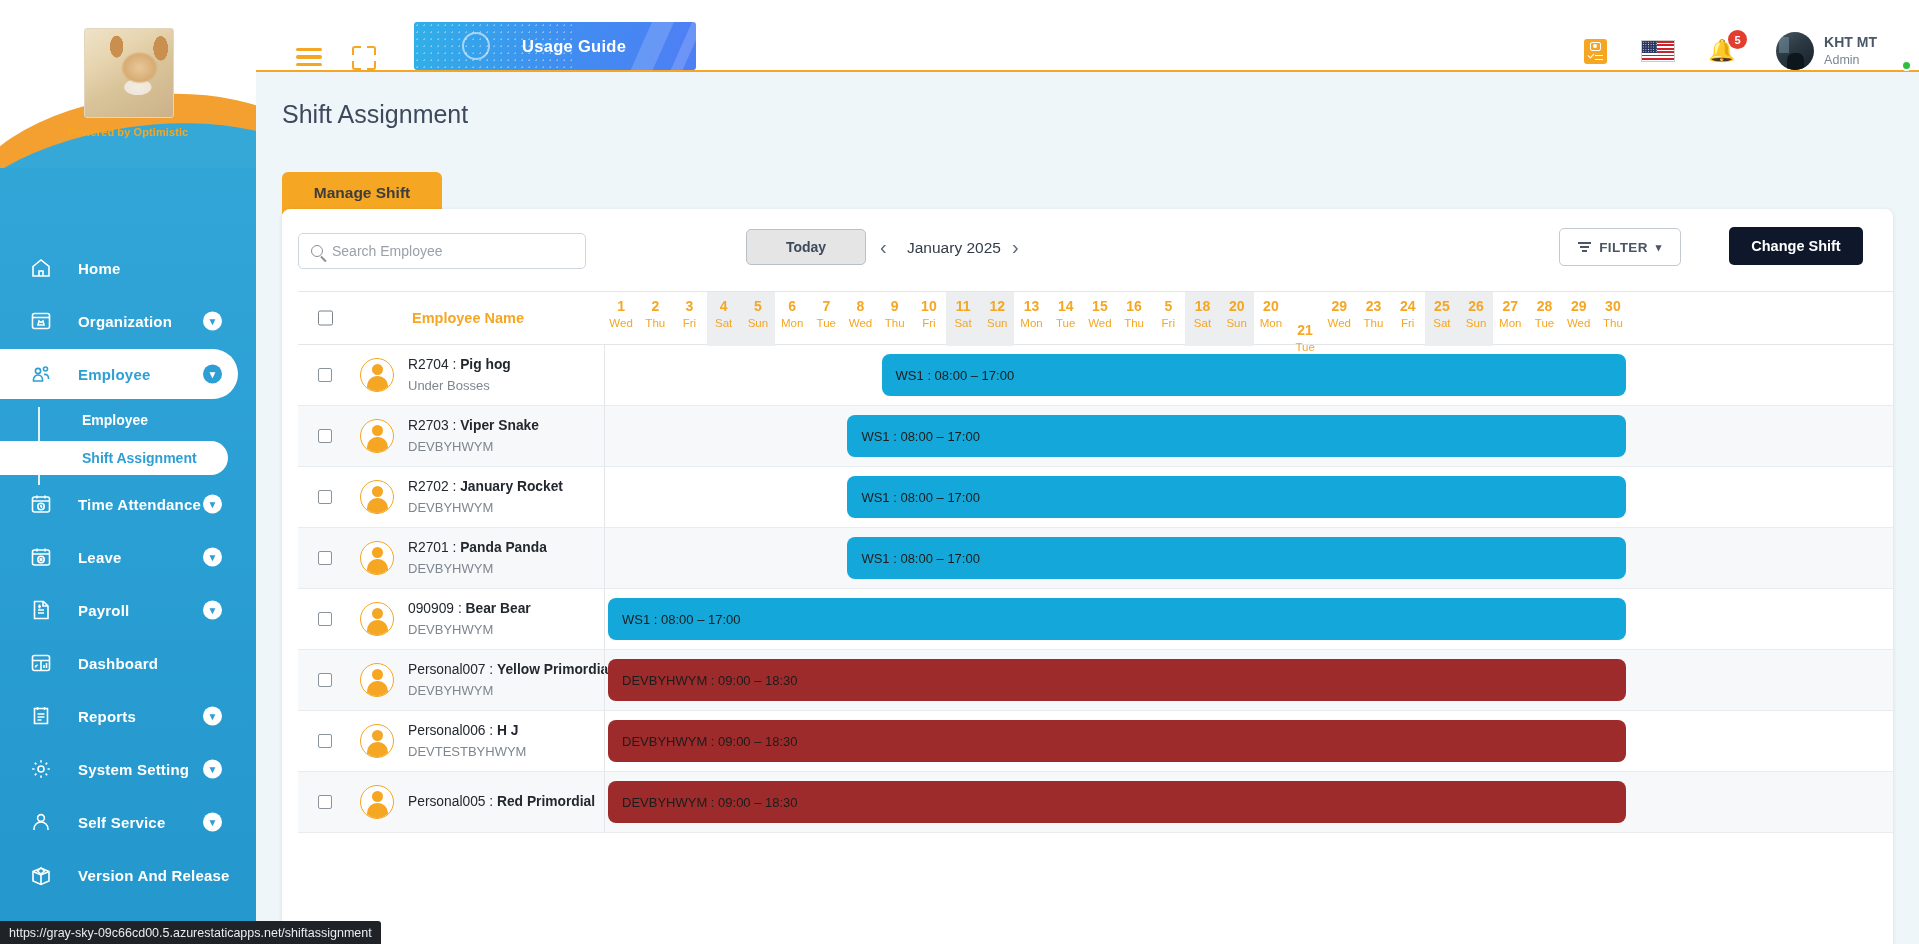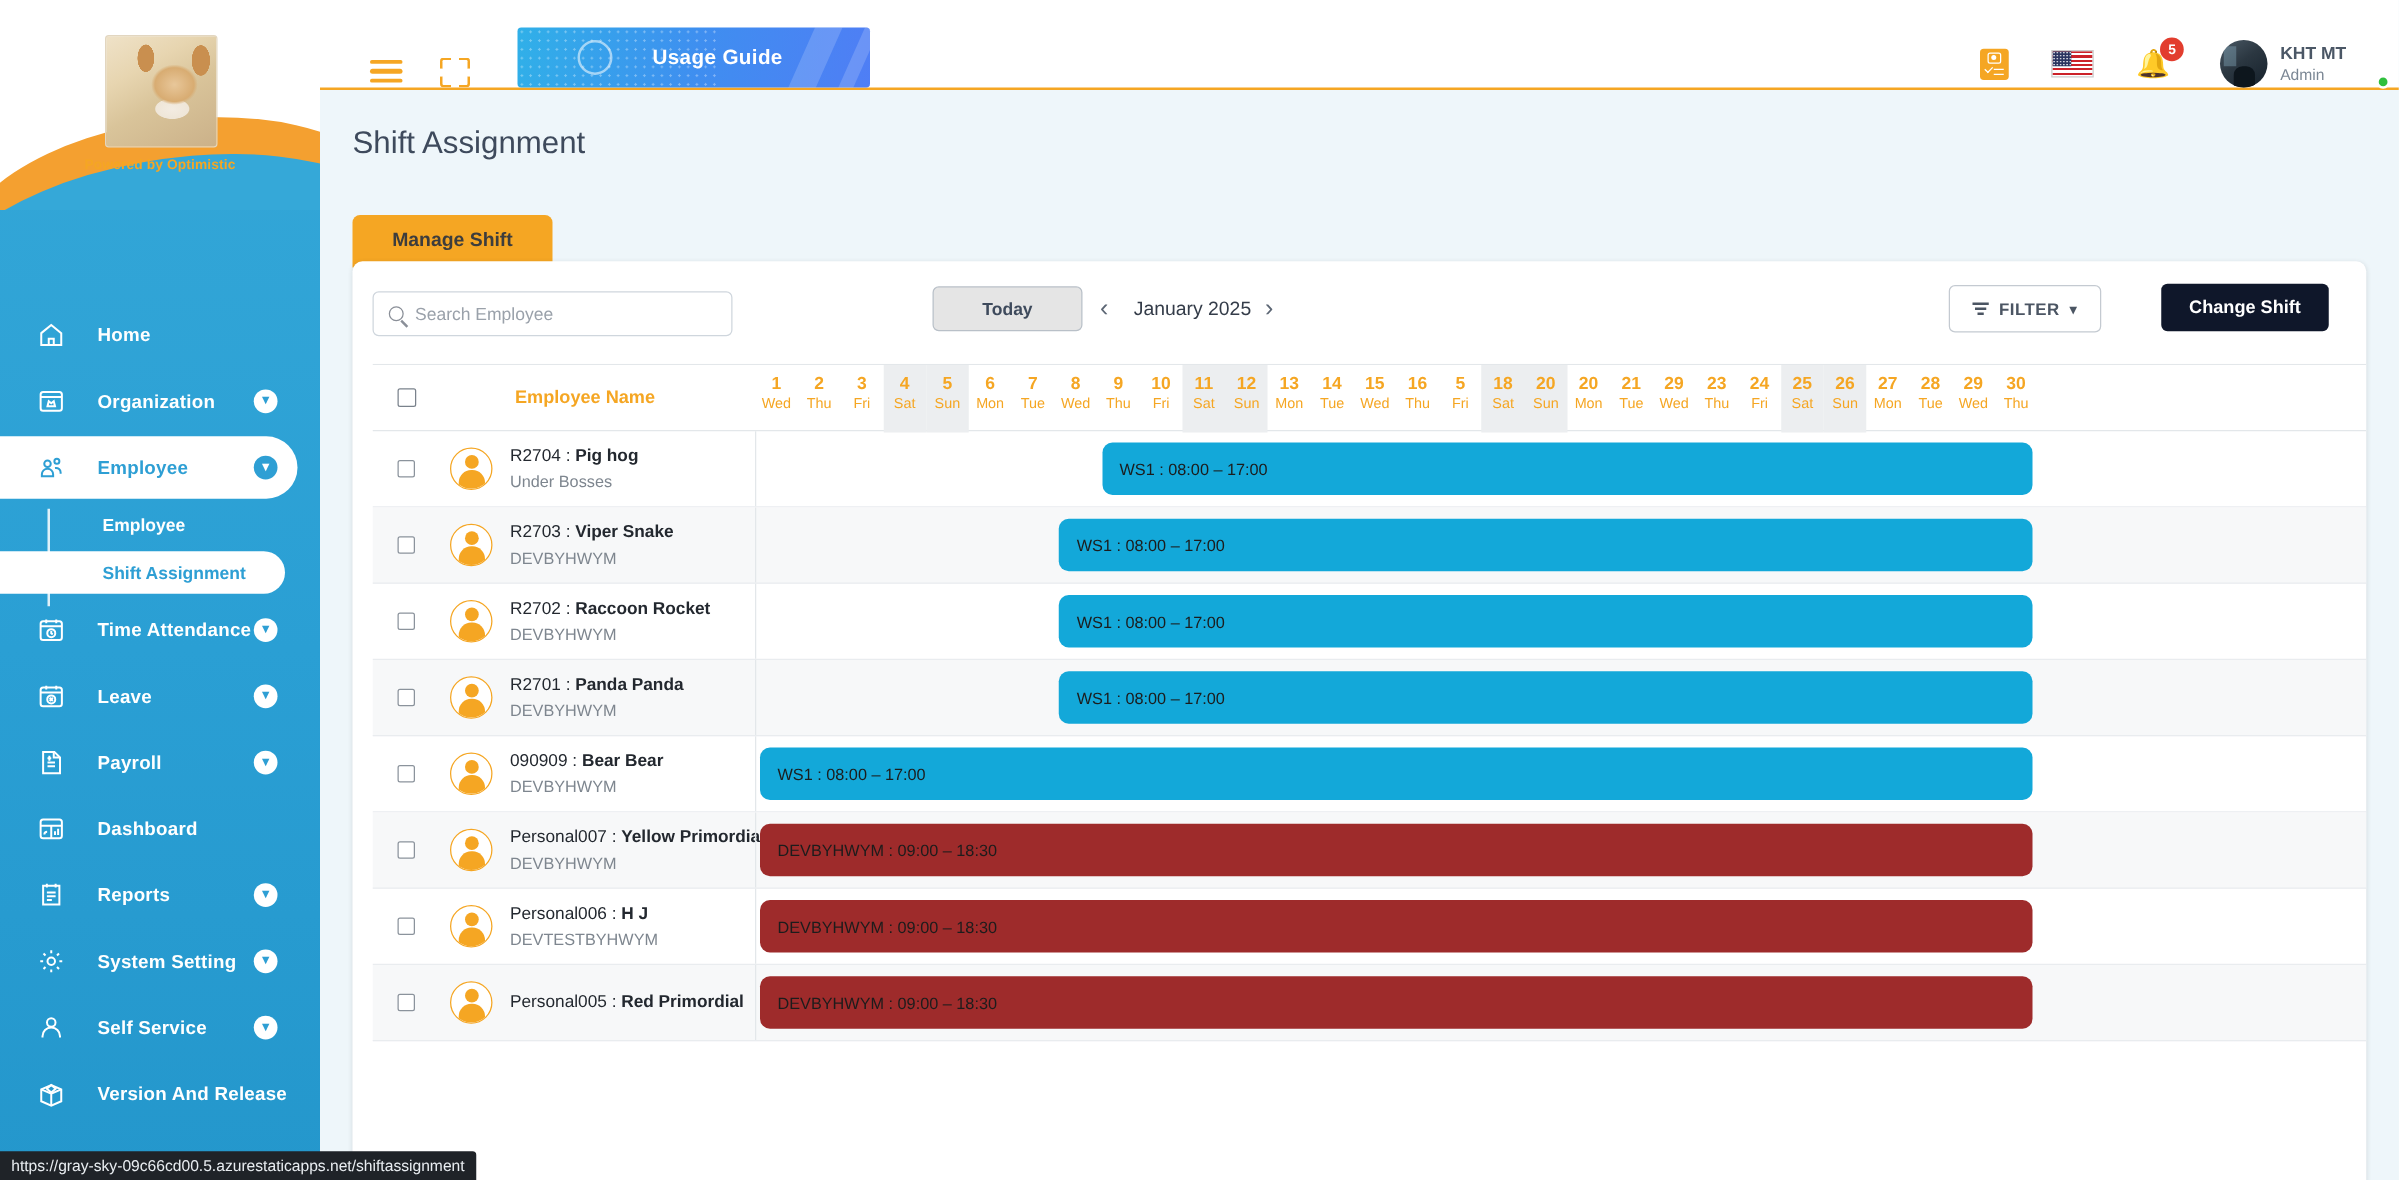--- a/index.html
+++ b/index.html
@@ -653,21 +653,21 @@
               <div class="dwk">Sat</div>
             </div>
             <div class="day-col weekend" style="left: 921.6px; width: 34.2px;">
               <div class="dnum">20</div>
               <div class="dwk">Sun</div>
             </div>
             <div class="day-col" style="left: 955.8px; width: 34.2px;">
               <div class="dnum">20</div>
               <div class="dwk">Mon</div>
             </div>
-            <div class="day-col" style="left: 990px; width: 34.2px;">
+            <div class="day-col" style="left: 990px; width: 34.2px; margin-top: 24px;">
               <div class="dnum">21</div>
               <div class="dwk">Tue</div>
             </div>
             <div class="day-col" style="left: 1024.2px; width: 34.2px;">
               <div class="dnum">29</div>
               <div class="dwk">Wed</div>
             </div>
             <div class="day-col" style="left: 1058.4px; width: 34.2px;">
               <div class="dnum">23</div>
               <div class="dwk">Thu</div>
@@ -728,21 +728,21 @@
               <div class="col-divider"></div>
               <div class="shift-bar" style="left:549.4000000000001px;width:778.5999999999999px;background:#13a8d9;">WS1 : 08:00 – 17:00</div>
             </div>
             <div class="emp-row">
               <div class="row-cb"></div>
               <div class="avatar-sm">
                 <div class="ah"></div>
                 <div class="ab"></div>
               </div>
               <div class="emp-text">
-                <div class="emp-name"><span>R2702</span><span> : </span><b>Raccoon Rocket</b></div>
+                <div class="emp-name"><span>R2702</span><span> : </span><b>January Rocket</b></div>
                 <div class="emp-dept">DEVBYHWYM</div>
               </div>
               <div class="col-divider"></div>
               <div class="shift-bar" style="left:549.4000000000001px;width:778.5999999999999px;background:#13a8d9;">WS1 : 08:00 – 17:00</div>
             </div>
             <div class="emp-row alt">
               <div class="row-cb"></div>
               <div class="avatar-sm">
                 <div class="ah"></div>
                 <div class="ab"></div>

